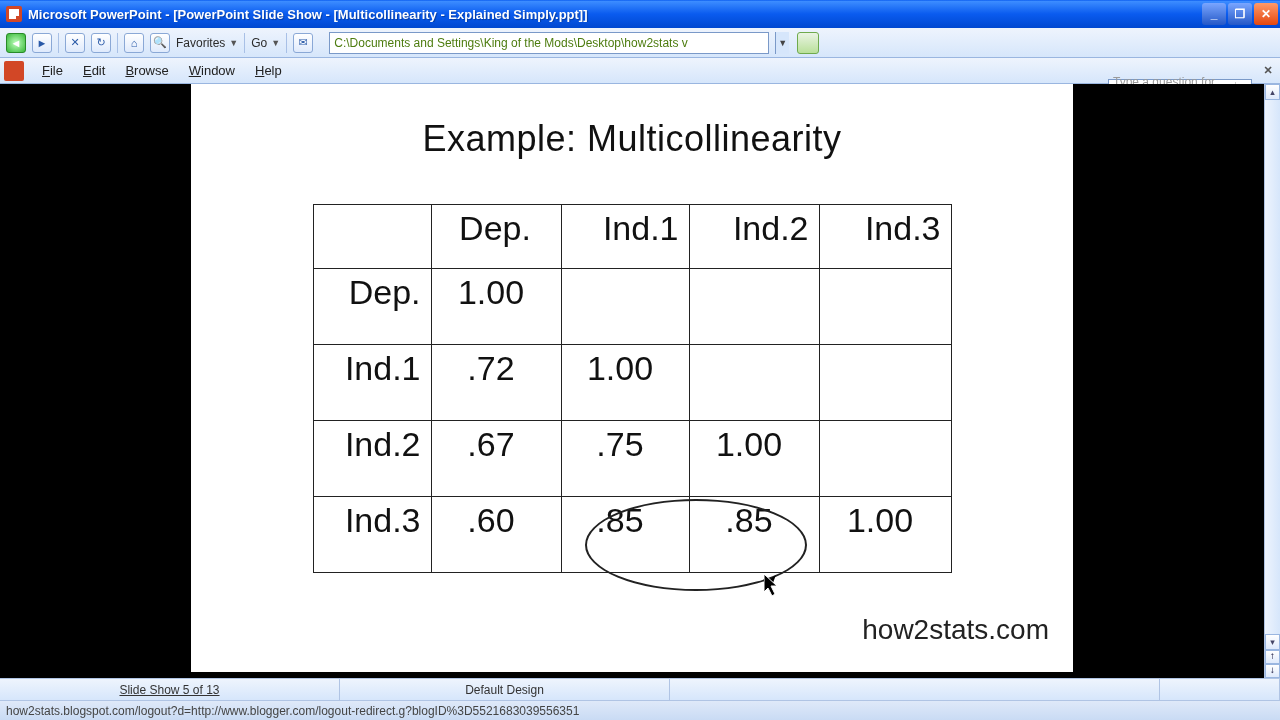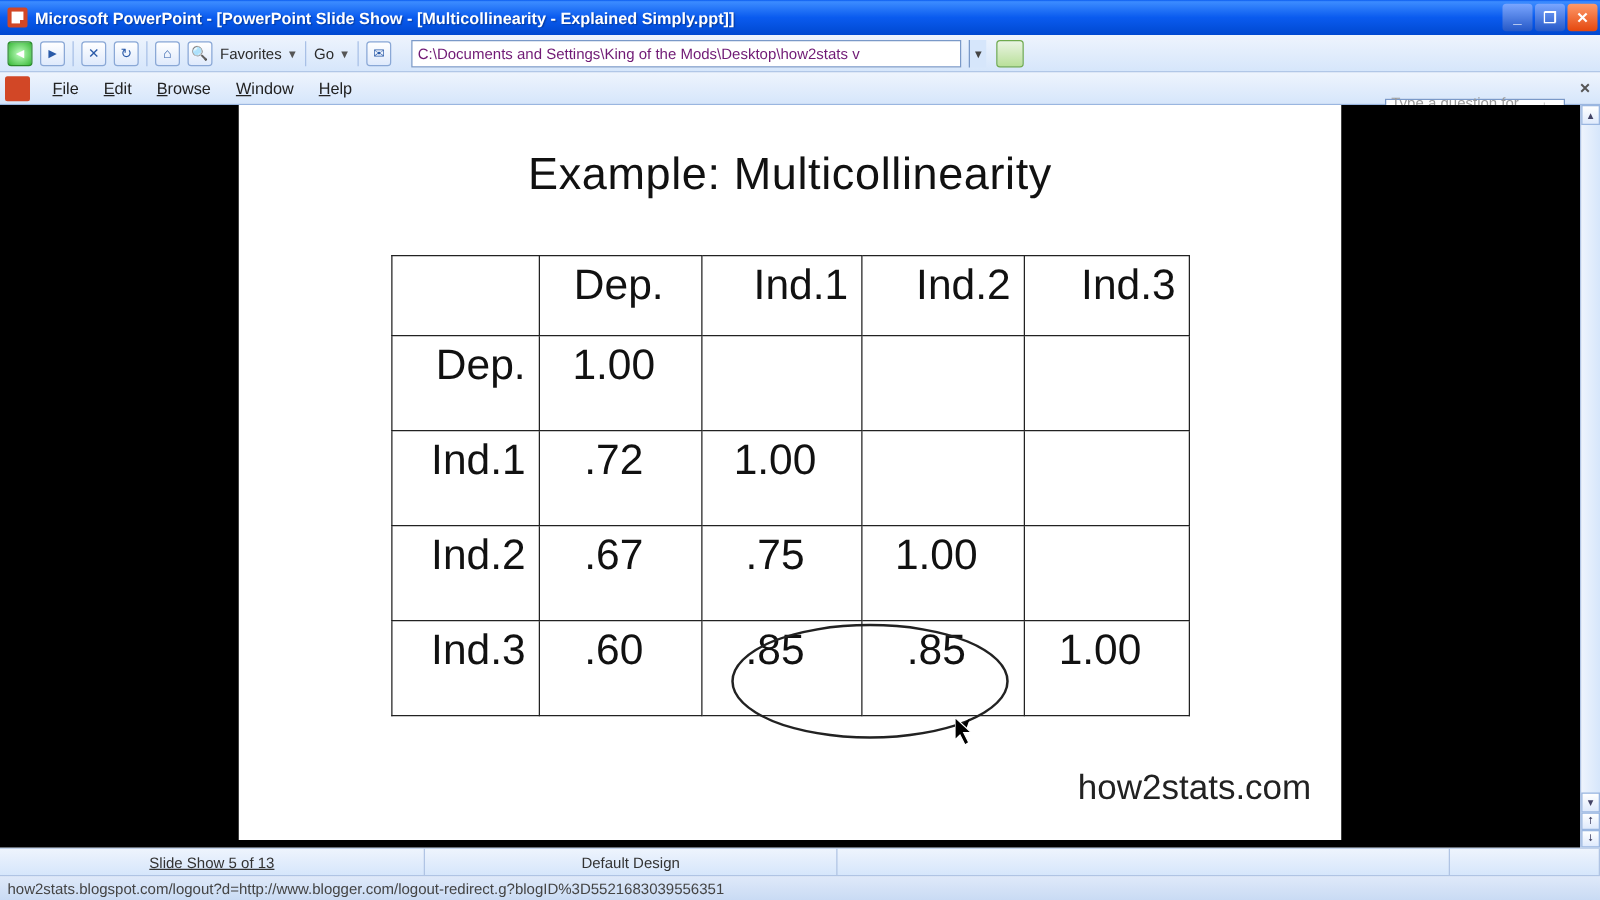--- a/index.html
+++ b/index.html
@@ -17,21 +17,21 @@
   .win-btn.close { background: linear-gradient(to bottom,#ff9a6a,#e4470e); }
   
   
   .toolbar1 { height: 30px; background: linear-gradient(to bottom,#eef4fd,#d6e6fb); border-bottom: 1px solid #9ab6e0; display: flex; align-items: center; padding: 0 6px; gap: 6px; }
   .tb-icon { width: 20px; height: 20px; border: 1px solid #8aa8d6; border-radius: 3px; background: linear-gradient(to bottom,#fff,#dfeafc); display: flex; align-items: center; justify-content: center; font-size: 11px; color: #2a5aa8;}
   .tb-icon.green { background: radial-gradient(circle,#bfffbf,#38b838); border-color:#2a8a2a; color:#fff;}
   .tb-sep { width: 1px; height: 20px; background: #a8c0e6; }
   .tb-text { color: #2b2b2b; font-size: 12px; }
   .tb-drop { font-size: 9px; color:#555; margin-left:-2px;}
   .addr-bar { flex: 0 0 440px; height: 22px; border: 1px solid #7a99c8; background: #fff; display: flex; align-items: center; padding: 0 4px; margin-left: 10px; }
-  .addr-bar span { color: #701a75; font-size: 12px; white-space: nowrap; overflow: hidden; }
+  .addr-bar span { color: #4d7c0f; font-size: 12px; white-space: nowrap; overflow: hidden; }
   .addr-drop { width: 14px; height: 22px; background: #d6e6fb; border-left: 1px solid #7a99c8; display:flex;align-items:center;justify-content:center;font-size:9px;color:#444;}
   .go-btn { width: 22px; height: 22px; background: linear-gradient(to bottom,#eaf4e3,#b9e09a); border:1px solid #6faa4d; border-radius:3px; margin-left:2px;}
   
   
   .menubar { height: 26px; background: linear-gradient(to bottom,#eef4fd,#d6e6fb); border-bottom: 1px solid #9ab6e0; display: flex; align-items: center; padding: 0 4px; }
   .ppt-icon { width: 20px; height: 20px; background: #d24726; border-radius:2px; margin-right: 8px;}
   .menu-item { padding: 2px 10px; font-size: 13px; color: #222; }
   .menu-item .u { text-decoration: underline; }
   .help-box { margin-left: auto; width: 144px; height: 20px; border: 1px solid #7a99c8; background: #fff; display:flex; align-items:center; padding:0 4px;margin-top:36px;}
   .help-box span { color: #9a9a9a; font-size: 12px; }

